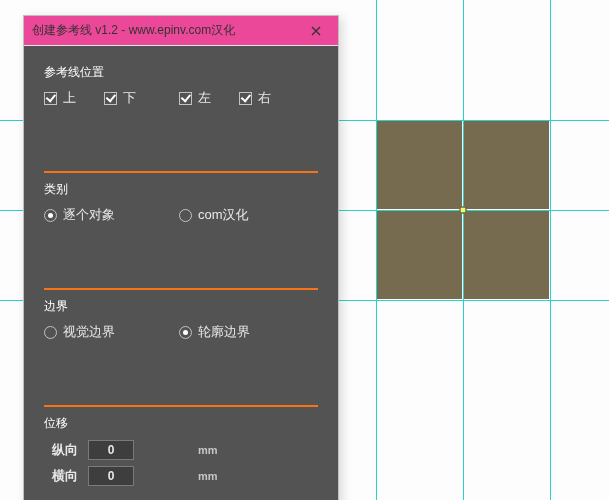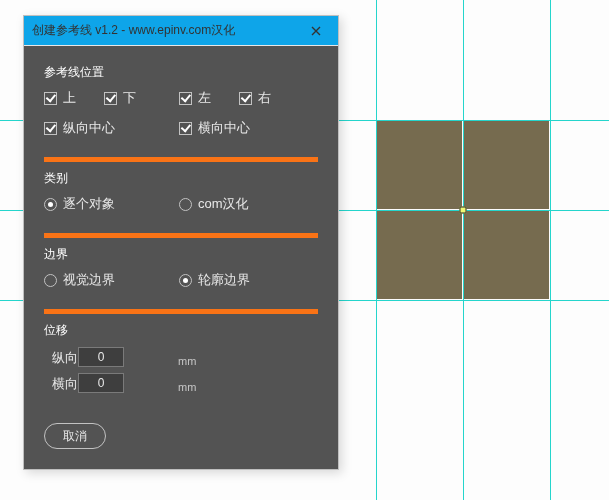--- a/index.html
+++ b/index.html
@@ -22,50 +22,50 @@
     position: absolute;
     left: 23px;
     top: 15px;
     width: 316px;
     background: #535353;
     border: 1px solid #bfbfbf;
     box-shadow: 3px 3px 10px rgba(0,0,0,0.15);
   }
   .titlebar {
     height: 30px;
-    background: #0ea5e9;
+    background: #ec4899;
     display: flex;
     align-items: center;
     padding: 0 8px;
     color: #333;
     font-size: 12px;
     border-bottom: 1px solid #e7e7e7;
   }
   .titlebar .title { flex: 1; }
   .titlebar .close { width: 28px; height: 22px; display: flex; align-items: center; justify-content: center; cursor: default; }
   .titlebar .close svg { width: 10px; height: 10px; }
   .body { padding: 10px 20px 20px 20px; color: #e8e8e8; font-size: 13px; }
   .section { padding: 8px 0 14px 0; }
-  .section + .section { border-top: 5px solid #f97316; }
+  .section + .section { border-top: 2px solid #f97316; margin-top: 44px; }
   .section-title { color: #ffffff; font-size: 12px; margin-bottom: 8px; }
   .row { display: flex; align-items: center; margin: 6px 0; }
   .cell { display: flex; align-items: center; gap: 6px; }
   .cb, .rb { width: 13px; height: 13px; border: 1px solid #c2c2c2; background: #535353; display: inline-flex; align-items: center; justify-content: center; cursor: default; flex-shrink:0;}
   .cb.checked::after { content: ""; width: 4px; height: 7px; border: solid #fff; border-width: 0 2px 2px 0; transform: rotate(40deg) translate(-1px,-1px); }
   .rb { border-radius: 50%; }
   .rb.checked::after { content: ""; width: 5px; height: 5px; background: #fff; border-radius: 50%; }
   .lbl { font-size: 13px; white-space: nowrap; }
   .num-input {
     width: 46px; height: 20px;
     background: #3e3e3e; border: 1px solid #7a7a7a;
     color: #e8e8e8; text-align: center; line-height: 18px;
     font-size: 12px;
   }
   .unit { margin-left: 6px; font-size: 11px; color: #c6c6c6; padding-left: 48px; }
-  .input-row { display: flex; align-items: flex-end; margin: 6px 0 6px 8px; }
+  .input-row { display: flex; align-items: center; gap: 10px; margin: 6px 0 6px 8px; font-weight: bold; }
   .buttons { display: flex; gap: 12px; margin-top: 10px; justify-content: flex-start; }
   .btn {
     height: 26px; padding: 0 18px;
     border: 1px solid #c2c2c2; border-radius: 13px;
     background: transparent; color: #e8e8e8;
     font-size: 12px; display: flex; align-items: center; justify-content: center;
     cursor: default;
   }
 </style>
 </head>
@@ -108,30 +108,20 @@
         </div>
         <div class="cell" style="width:60px">
           <span class="cb checked"></span>
           <span class="lbl">左</span>
         </div>
         <div class="cell">
           <span class="cb checked"></span>
           <span class="lbl">右</span>
         </div>
       </div>
-      <div class="row" style="margin-top:12px">
-        <div class="cell" style="width:135px">
-          <span class="cb checked"></span>
-          <span class="lbl">纵向中心</span>
-        </div>
-        <div class="cell">
-          <span class="cb checked"></span>
-          <span class="lbl">横向中心</span>
-        </div>
-      </div>
     </div>
 
     <div class="section">
       <div class="section-title">类别</div>
       <div class="row">
         <div class="cell" style="width:135px">
           <span class="rb checked"></span>
           <span class="lbl">逐个对象</span>
         </div>
         <div class="cell">

